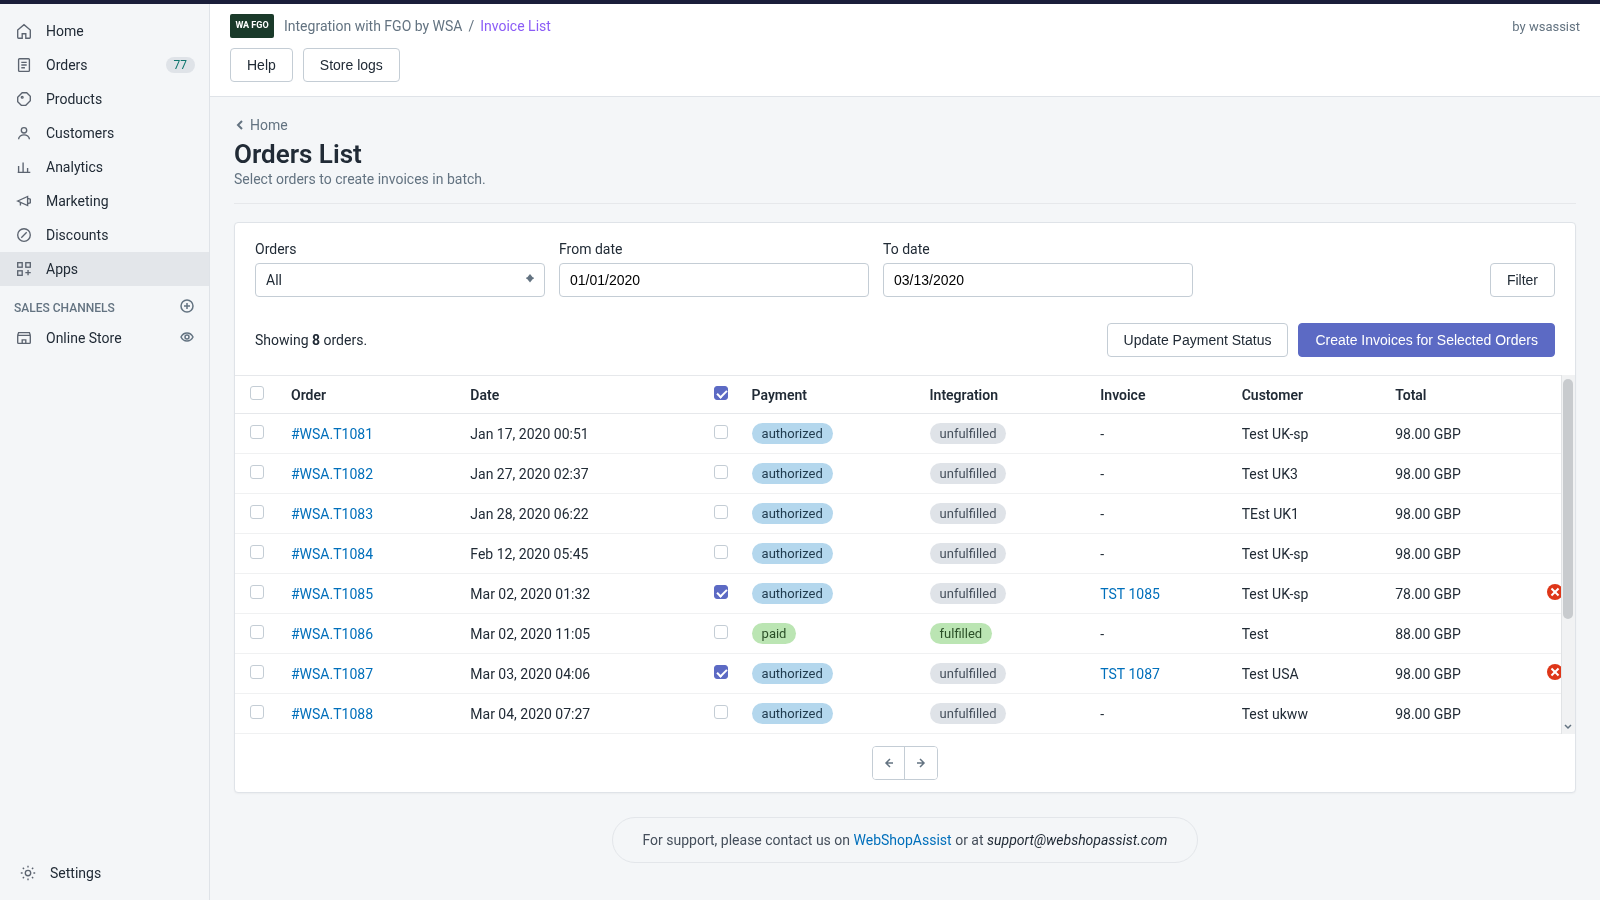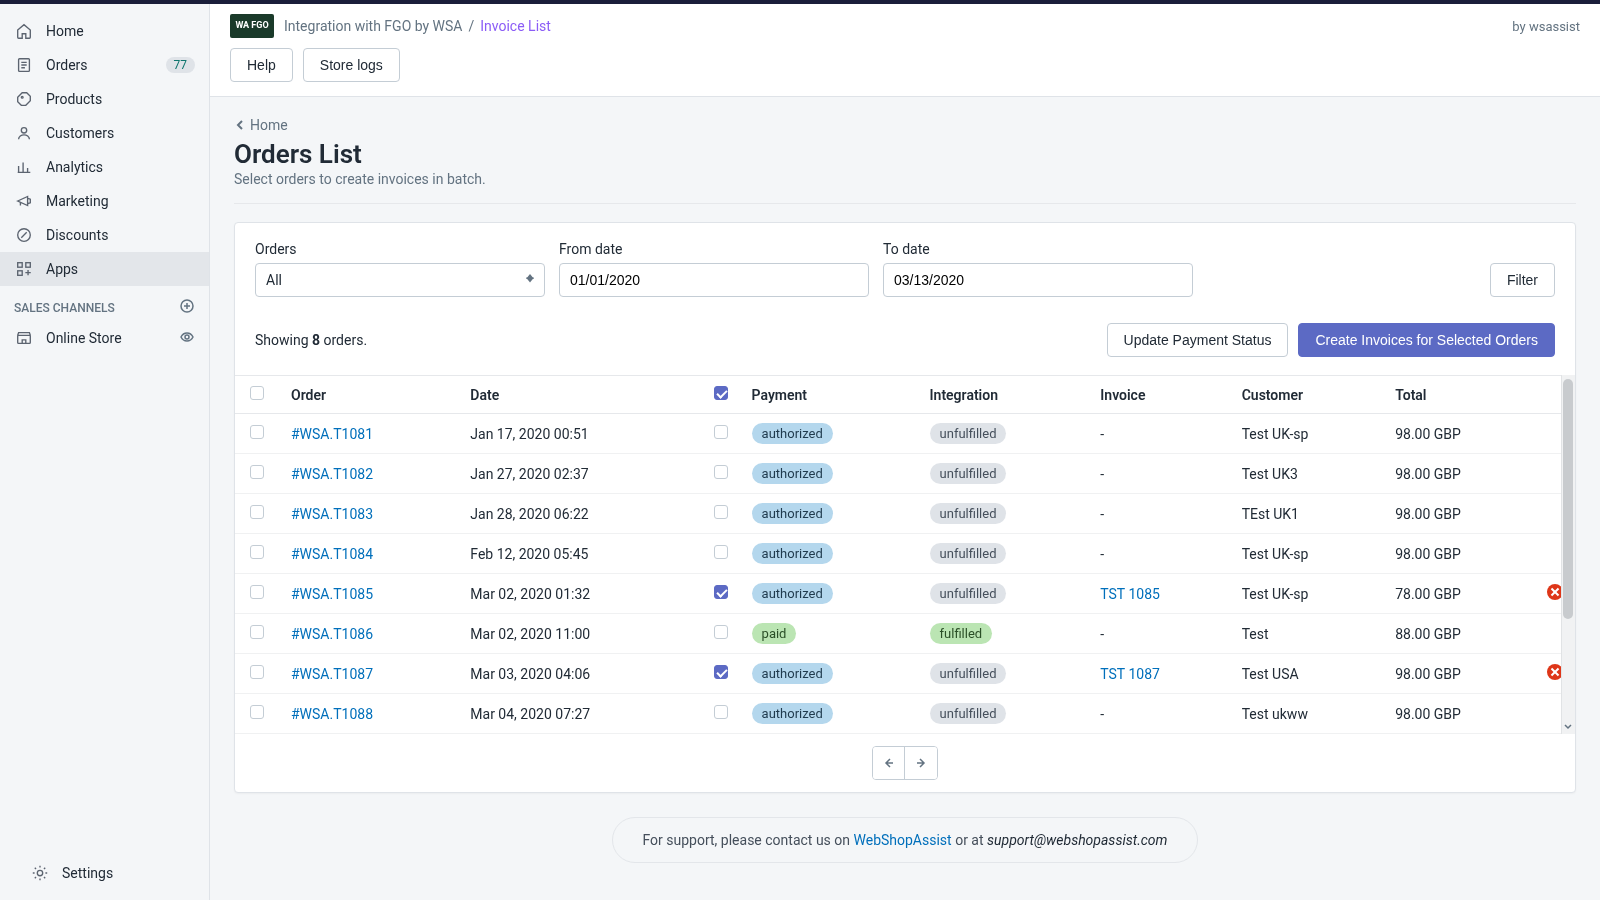--- a/index.html
+++ b/index.html
@@ -12,21 +12,21 @@
 .nav-item.active { background: #e3e6ea; }
 .nav-item .icon { width: 20px; height: 20px; margin-right: 12px; display: flex; align-items: center; justify-content: center; color: #5c6470; }
 .nav-item .label { flex: 1; font-size: 14px; }
 .nav-item .badge { background: #dfe3e8; border-radius: 10px; padding: 1px 8px; font-size: 12px; color: #0f766e; }
 .section-header { display: flex; align-items: center; justify-content: space-between; padding: 12px 14px 4px; font-size: 12px; color: #637381; font-weight: 500; }
 .section-header .icon { color: #637381; cursor: pointer; }
 .channel-item { display: flex; align-items: center; padding: 7px 14px; cursor: pointer; }
 .channel-item .icon { width: 20px; height: 20px; margin-right: 12px; display: flex; align-items: center; justify-content: center; color: #5c6470; }
 .channel-item .label { flex: 1; }
 .channel-item .eye { color: #637381; }
-.sidebar-footer { padding: 10px 16px; }
+.sidebar-footer { padding: 10px 4px; }
 .main { flex: 1; display: flex; flex-direction: column; overflow: hidden; }
 .header { background: #fff; border-bottom: 1px solid #dfe3e8; }
 .breadcrumb-row { display: flex; align-items: center; padding: 10px 20px; }
 .app-logo { width: 44px; height: 24px; background: #1a3a2a; color: #fff; font-size: 9px; font-weight: bold; display: flex; align-items: center; justify-content: center; margin-right: 10px; border-radius: 2px; line-height: 1.1; }
 .crumb { color: #637381; }
 .crumb.current { color: #8b5cf6; }
 .byline { margin-left: auto; color: #637381; font-size: 13px; }
 .toolbar-row { display: flex; gap: 10px; padding: 0 20px 14px; }
 .btn { background: #fff; border: 1px solid #c4cdd5; border-radius: 4px; padding: 8px 16px; font-size: 14px; cursor: pointer; color: #212b36; }
 .btn-primary { background: #5c6ac4; border-color: #5c6ac4; color: #fff; }
@@ -321,21 +321,21 @@
                   <td><span class="pill pill-blue">authorized</span></td>
                   <td><span class="pill pill-gray">unfulfilled</span></td>
                   <td><span class="link">TST 1085</span></td>
                   <td>Test UK-sp</td>
                   <td>78.00 GBP</td>
                   <td class="err-col"><span class="err-icon"></span></td>
                 </tr>
                 <tr>
                   <td class="cb-col"><span class="chk"></span></td>
                   <td><span class="link">#WSA.T1086</span></td>
-                  <td>Mar 02, 2020 11:00</td>
+                  <td>Mar 02, 2020 11:05</td>
                   <td class="chk2-col"><span class="chk"></span></td>
                   <td><span class="pill pill-green">paid</span></td>
                   <td><span class="pill pill-green">fulfilled</span></td>
                   <td><span>-</span></td>
                   <td>Test</td>
                   <td>88.00 GBP</td>
                   <td class="err-col"></td>
                 </tr>
                 <tr>
                   <td class="cb-col"><span class="chk"></span></td>

